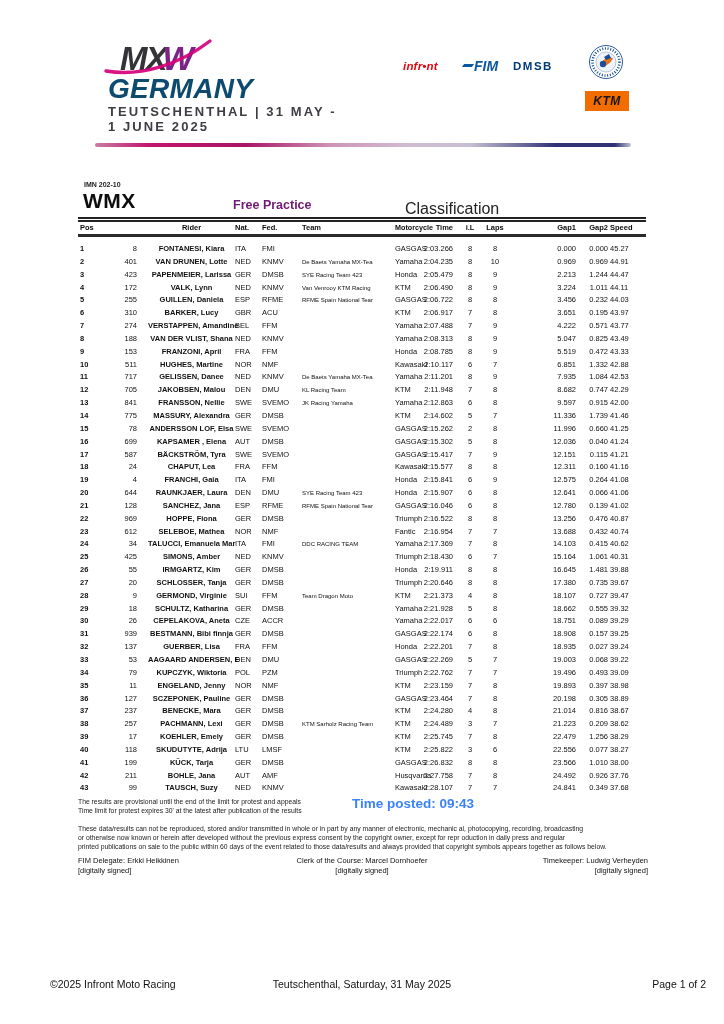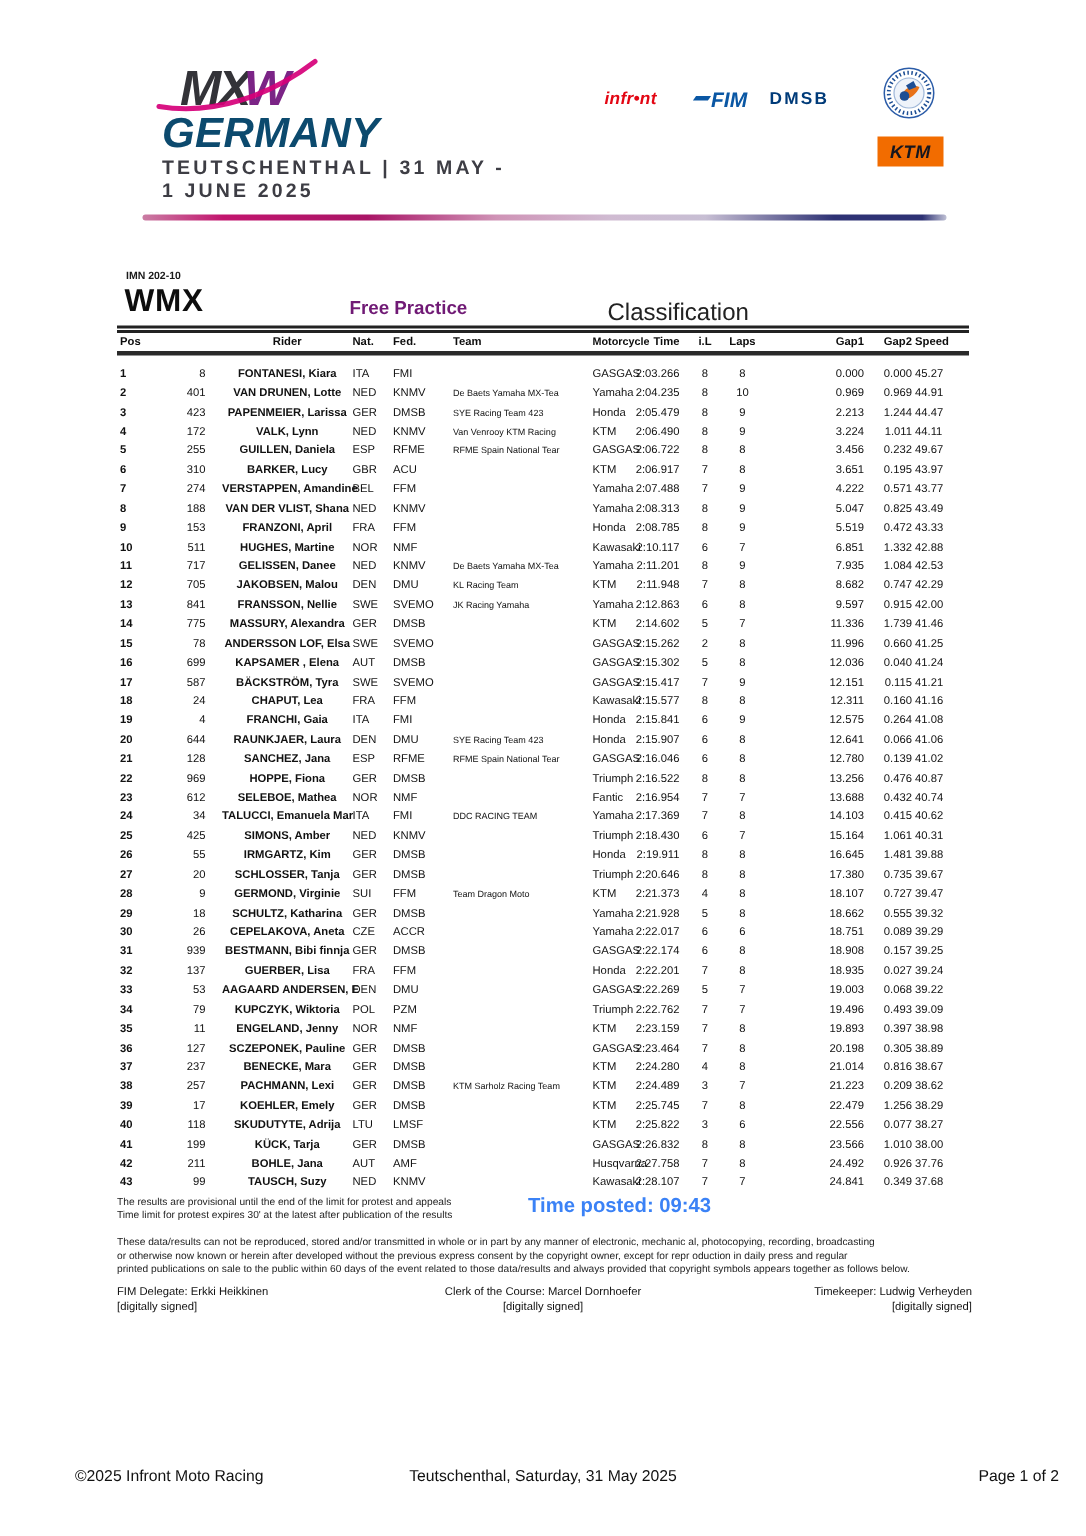--- a/index.html
+++ b/index.html
@@ -199,21 +199,21 @@
       <div class="c-rider">GUILLEN, Daniela</div>
       <div class="c-nat">ESP</div>
       <div class="c-fed">RFME</div>
       <div class="c-team">RFME Spain National Tear</div>
       <div class="c-moto">GASGAS</div>
       <div class="c-time">2:06.722</div>
       <div class="c-il">8</div>
       <div class="c-laps">8</div>
       <div class="c-gap1">3.456</div>
       <div class="c-gap2">0.232</div>
-      <div class="c-speed">49.67</div>
+      <div class="c-speed">44.03</div>
     </div>
 
     <div class="grid-row">
       <div class="c-pos">6</div>
       <div class="c-no">310</div>
       <div class="c-rider">BARKER, Lucy</div>
       <div class="c-nat">GBR</div>
       <div class="c-fed">ACU</div>
       <div class="c-team"></div>
       <div class="c-moto">KTM</div>

